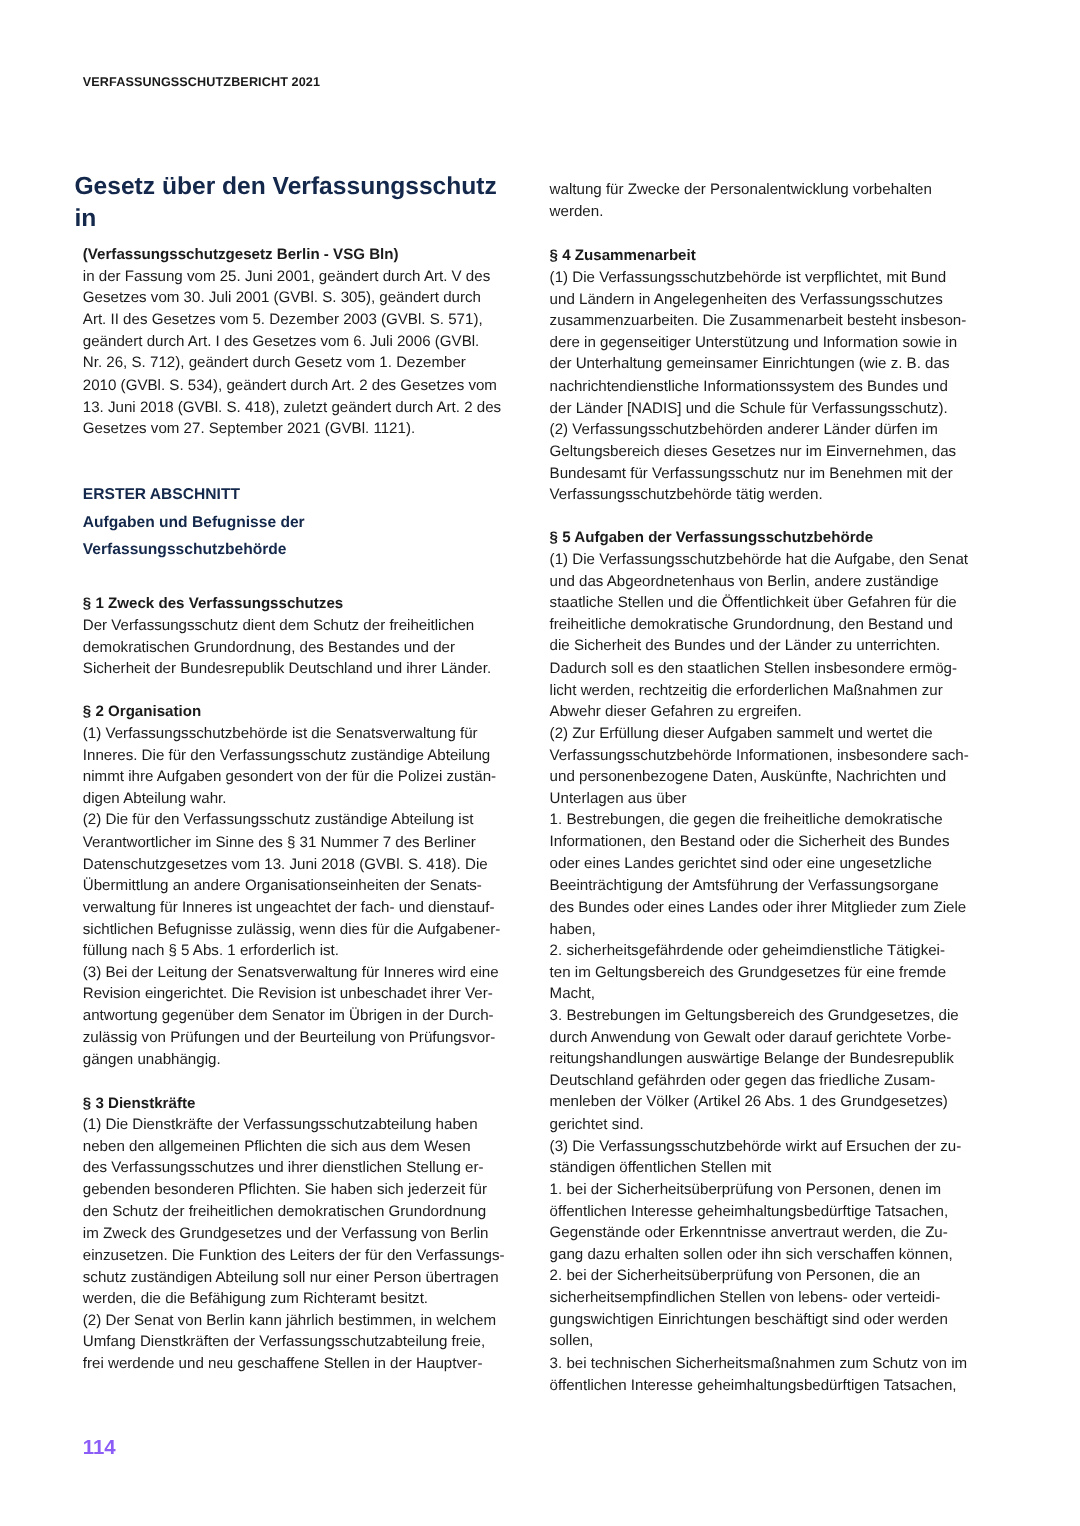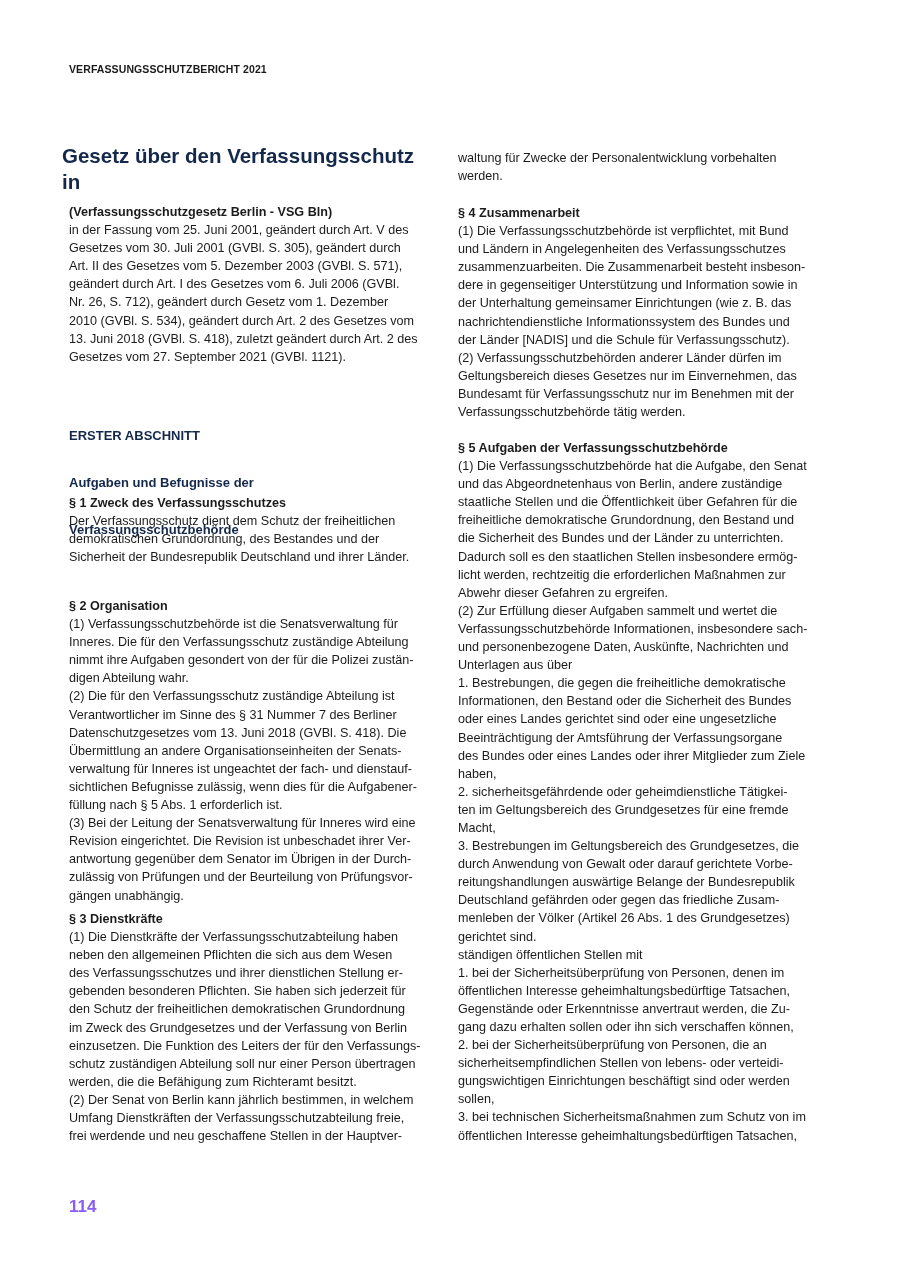--- a/index.html
+++ b/index.html
@@ -15,21 +15,21 @@
   .col-right { left: 458px; }
 
   .title {
     position: absolute; left: 62px; top: 143px; width: 370px;
     font-size: 20.5px; font-weight: bold; line-height: 26px; color: #14284b;
   }
   .line { display: block; white-space: nowrap; font-size: 12.6px; line-height: 18.1px; }
   .bold { font-weight: bold; }
   .block { position: absolute; left: 0; width: 380px; }
 
-  .abschnitt { color: #14284b; font-weight: bold; font-size: 13px; line-height: 23px; white-space: nowrap; display:block;margin-top:24px; }
+  .abschnitt { color: #14284b; font-weight: bold; font-size: 13px; line-height: 23px; white-space: nowrap; display:block; }
 
   .page-number {
     position: absolute; left: 69px; top: 1197px;
     font-size: 17px; font-weight: bold; color: #8b5cf6;
   }
 </style>
 </head>
 <body>
 
 <div class="running-header">VERFASSUNGSSCHUTZBERICHT 2021</div>
@@ -62,21 +62,21 @@
 
   <div class="block" style="top:494px">
     <span class="line bold">§ 1 Zweck des Verfassungsschutzes</span>
     <div class="lines">
         <span class="line">Der Verfassungsschutz dient dem Schutz der freiheitlichen</span>
         <span class="line">demokratischen Grundordnung, des Bestandes und der</span>
         <span class="line">Sicherheit der Bundesrepublik Deutschland und ihrer Länder.</span>
       </div>
   </div>
 
-  <div class="block" style="top:597px">
+  <div class="block" style="top:584px">
     <span class="line bold">§ 2 Organisation</span>
     <div class="lines">
         <span class="line">(1) Verfassungsschutzbehörde ist die Senatsverwaltung für</span>
         <span class="line">Inneres. Die für den Verfassungsschutz zuständige Abteilung</span>
         <span class="line">nimmt ihre Aufgaben gesondert von der für die Polizei zustän-</span>
         <span class="line">digen Abteilung wahr.</span>
         <span class="line">(2) Die für den Verfassungsschutz zuständige Abteilung ist</span>
         <span class="line">Verantwortlicher im Sinne des § 31 Nummer 7 des Berliner</span>
         <span class="line">Datenschutzgesetzes vom 13. Juni 2018 (GVBl. S. 418). Die</span>
         <span class="line">Übermittlung an andere Organisationseinheiten der Senats-</span>
@@ -159,20 +159,21 @@
         <span class="line">haben,</span>
         <span class="line">2. sicherheitsgefährdende oder geheimdienstliche Tätigkei-</span>
         <span class="line">ten im Geltungsbereich des Grundgesetzes für eine fremde</span>
         <span class="line">Macht,</span>
         <span class="line">3. Bestrebungen im Geltungsbereich des Grundgesetzes, die</span>
         <span class="line">durch Anwendung von Gewalt oder darauf gerichtete Vorbe-</span>
         <span class="line">reitungshandlungen auswärtige Belange der Bundesrepublik</span>
         <span class="line">Deutschland gefährden oder gegen das friedliche Zusam-</span>
         <span class="line">menleben der Völker (Artikel 26 Abs. 1 des Grundgesetzes)</span>
         <span class="line">gerichtet sind.</span>
+        <span class="line">(3) Die Verfassungsschutzbehörde wirkt auf Ersuchen der zu-</span>
         <span class="line">ständigen öffentlichen Stellen mit</span>
         <span class="line">1. bei der Sicherheitsüberprüfung von Personen, denen im</span>
         <span class="line">öffentlichen Interesse geheimhaltungsbedürftige Tatsachen,</span>
         <span class="line">Gegenstände oder Erkenntnisse anvertraut werden, die Zu-</span>
         <span class="line">gang dazu erhalten sollen oder ihn sich verschaffen können,</span>
         <span class="line">2. bei der Sicherheitsüberprüfung von Personen, die an</span>
         <span class="line">sicherheitsempfindlichen Stellen von lebens- oder verteidi-</span>
         <span class="line">gungswichtigen Einrichtungen beschäftigt sind oder werden</span>
         <span class="line">sollen,</span>
         <span class="line">3. bei technischen Sicherheitsmaßnahmen zum Schutz von im</span>

